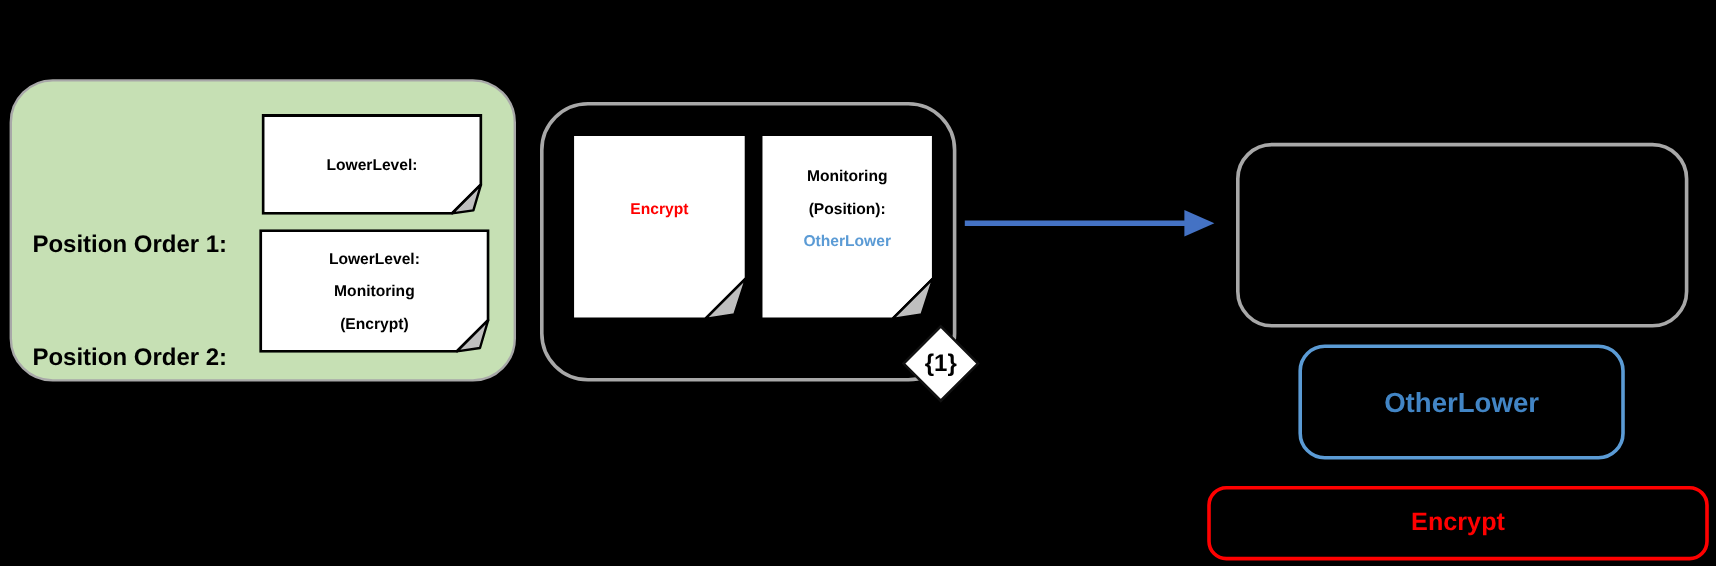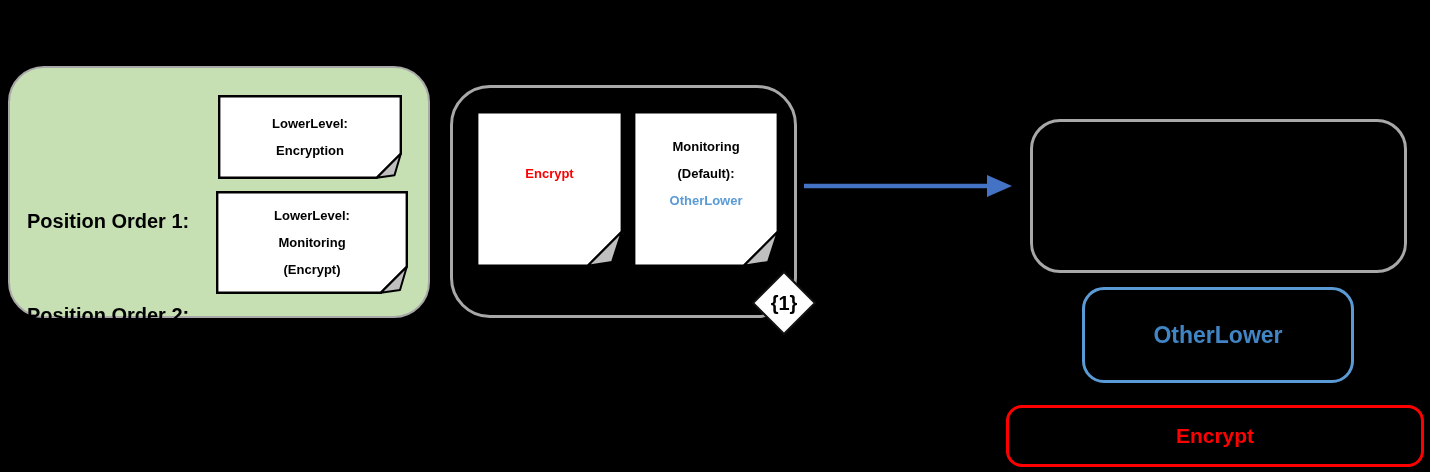--- a/index.html
+++ b/index.html
@@ -26,22 +26,22 @@
     border-radius: 36px;
   }
   .po-label {
     position: absolute;
     left: 17px;
     color: #000;
     font-size: 20px;
     line-height: 26px;
     white-space: nowrap;
   }
-  .po-label--1 { top: 140px; }
-  .po-label--2 { top: 234px; }
+  .po-label--1 { top: 123px; }
+  .po-label--2 { top: 217px; }
 
   
   .note { }
   .note svg { position: absolute; left: 0; top: 0; display: block; }
   .note-body { fill: #ffffff; stroke: #000000; stroke-width: 2.4; }
   .note-flap { fill: #bfbfbf; stroke: #000000; stroke-width: 2; stroke-linejoin: round; }
   .note-text {
     position: absolute; inset: 0;
     display: flex; flex-direction: column;
     align-items: center; justify-content: center;
@@ -110,21 +110,20 @@
     <div class="po-label po-label--2">Position Order 2:</div>
   </div>
 
   <div class="abs note" style="left:218px; top:95px; width:184px; height:84px;">
     <svg width="184" height="84" viewBox="0 0 184 84">
       <path class="note-body" d="M1.2,1.2 H182.8 V58.8 L158.8,82.8 H1.2 Z"></path>
       <path class="note-flap" d="M158.8,82.8 L182.8,58.8 L176.5,80.3 Z"></path>
     </svg>
     <div class="note-text">
       <span>LowerLevel:</span>
-      <span>Encryption</span>
     </div>
   </div>
 
   <div class="abs note" style="left:216px; top:191px; width:192px; height:103px;">
     <svg width="192" height="103" viewBox="0 0 192 103">
       <path class="note-body" d="M1.2,1.2 H190.8 V75.8 L164.8,101.8 H1.2 Z"></path>
       <path class="note-flap" d="M164.8,101.8 L190.8,75.8 L184,99 Z"></path>
     </svg>
     <div class="note-text">
       <span>LowerLevel:</span>
@@ -145,21 +144,21 @@
     </div>
   </div>
 
   <div class="abs note note--mid" style="left:633px; top:111px; width:146px; height:156px;">
     <svg width="146" height="156" viewBox="0 0 146 156">
       <path class="note-body" d="M1.2,1.2 H144.8 V120.8 L110.8,154.8 H1.2 Z"></path>
       <path class="note-flap" d="M110.8,154.8 L144.8,120.8 L135,151 Z"></path>
     </svg>
     <div class="note-text">
       <span>Monitoring</span>
-      <span>(Default):</span>
+      <span>(Position):</span>
       <span class="t-blue">OtherLower</span>
     </div>
   </div>
 
   <div class="abs diamond-wrap">
     <svg width="66" height="66" viewBox="0 0 66 66">
       <polygon points="33,2 64,33 33,64 2,33" fill="#ffffff" stroke="#111111" stroke-width="2.2"></polygon>
     </svg>
     <div class="diamond-label">{1}</div>
   </div>

